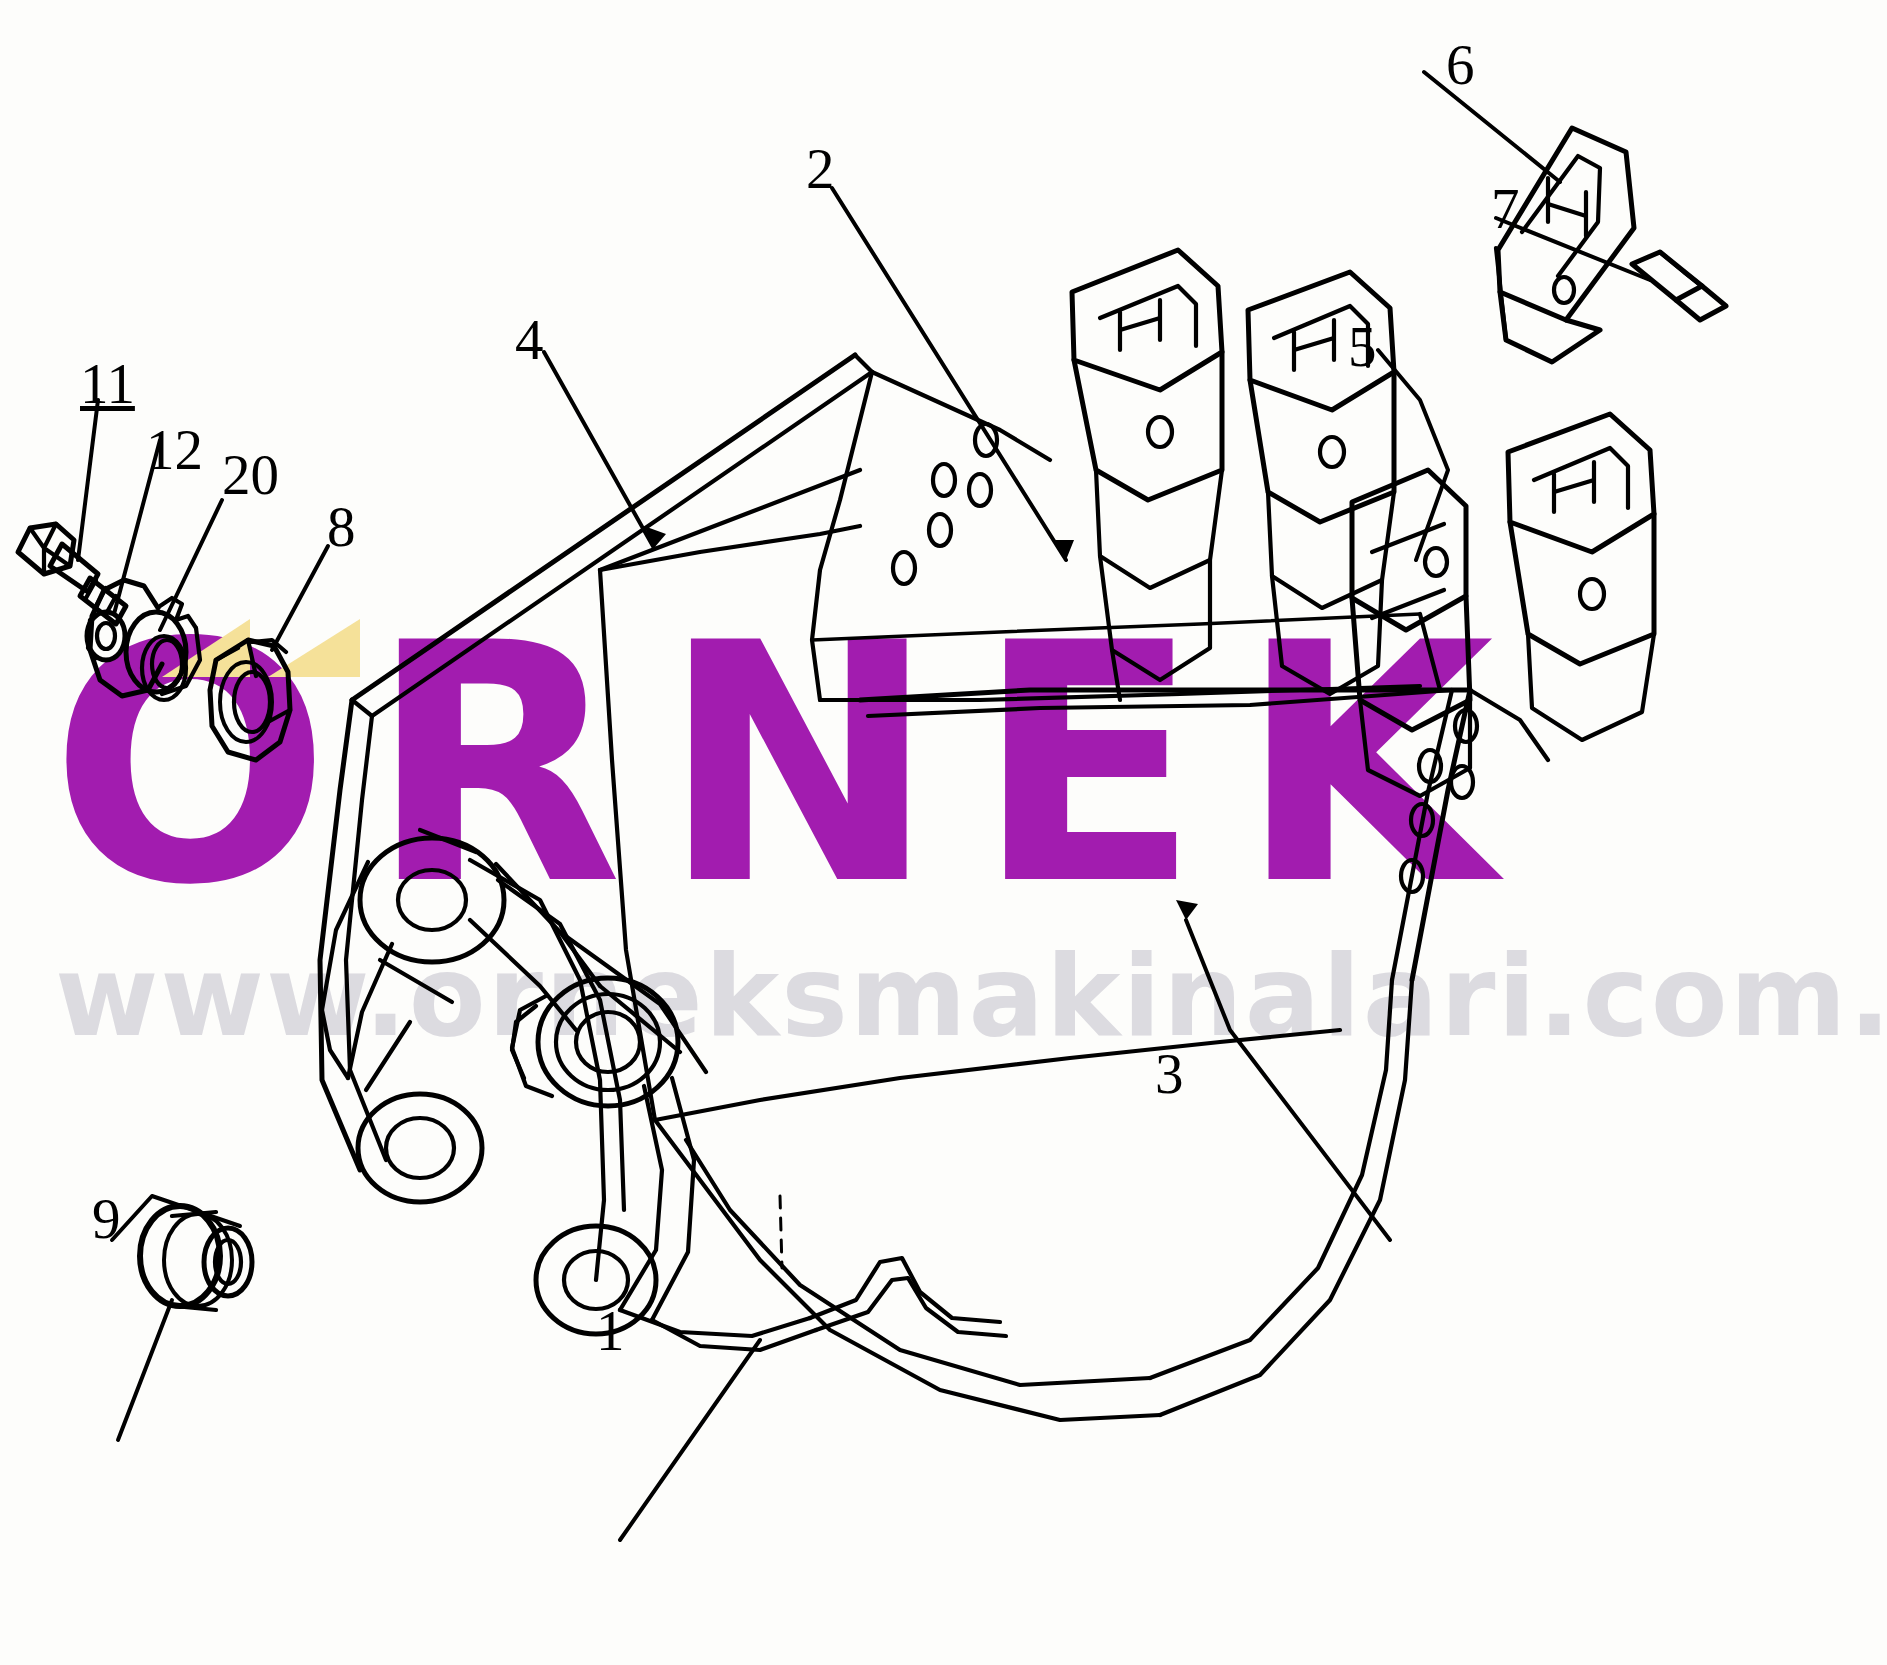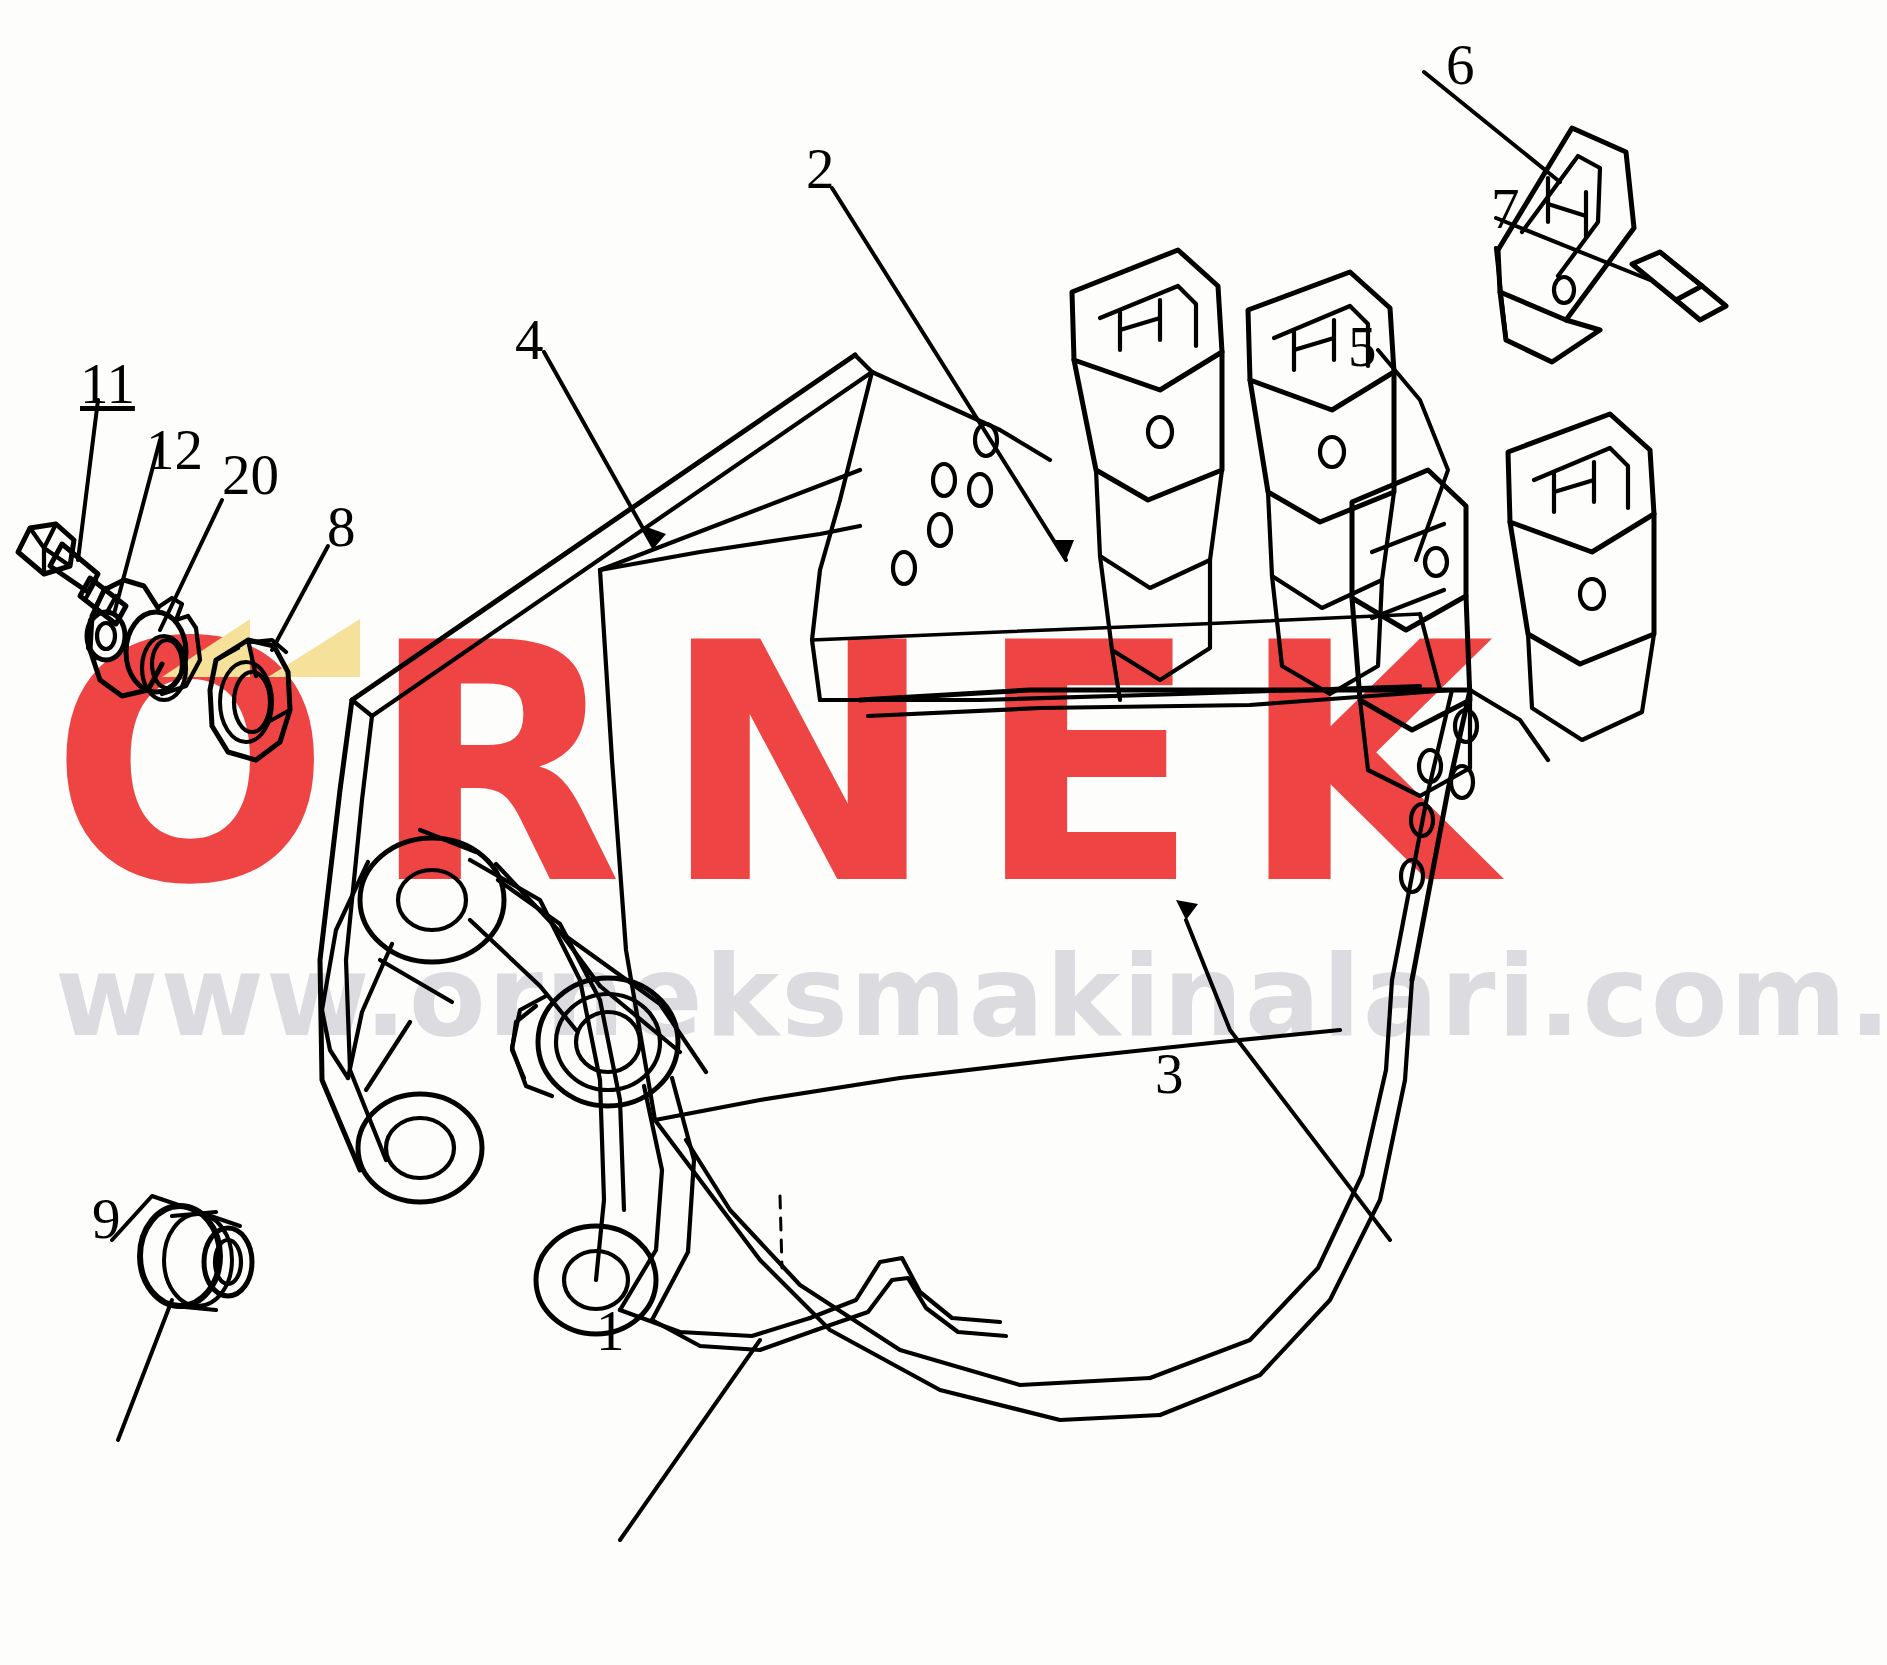--- a/index.html
+++ b/index.html
@@ -13,21 +13,21 @@
   }
   
   #wm-brand{
     position:absolute;
     left:50px; top:600px;
     width:1800px;
     font-family:"DejaVu Sans", sans-serif;
     font-weight:bold;
     font-size:330px;
     letter-spacing:38px;
-    color:#ef4444;
+    color:#a21caf;
     line-height:1;
     white-space:nowrap;
     user-select:none;
   }
   #wm-url{
     position:absolute;
     left:55px; top:940px;
     width:1830px;
     font-family:"DejaVu Sans", sans-serif;
     font-weight:bold;

